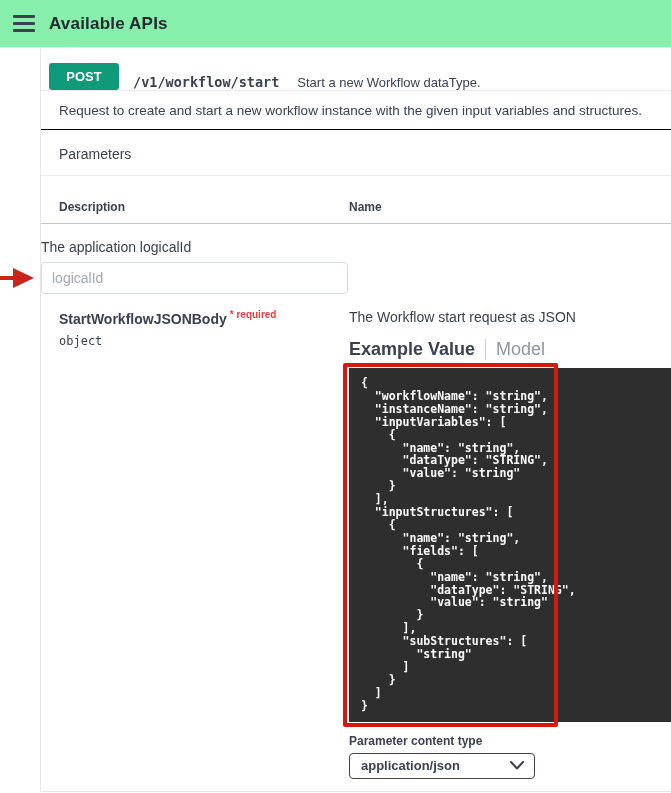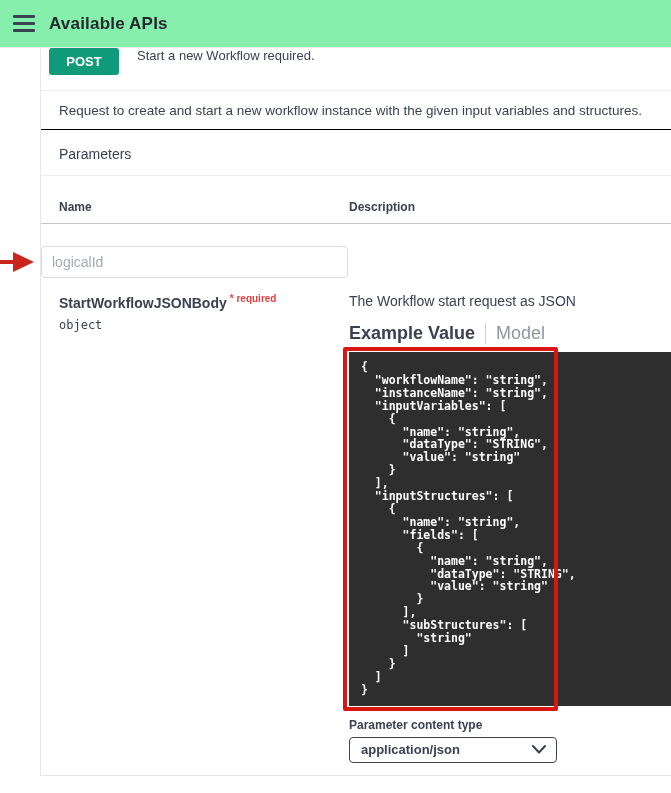--- a/index.html
+++ b/index.html
@@ -9,21 +9,21 @@
 
   
   .topbar { height:48px; display:flex; align-items:center; padding-left:13px; border-bottom:1px solid #ececec; background:#86efac; }
   .hamburger { width:22px; display:flex; flex-direction:column; gap:4px; cursor:pointer; }
   .hamburger span { display:block; height:3px; background:#3b4151; border-radius:1px; }
   .app-title { margin-left:14px; font-size:17px; font-weight:700; color:#24292f; letter-spacing:.2px; }
 
   
   .panel { margin-left:40px; border-left:1px solid #e7e7e7; border-bottom:1px solid #e7e7e7; background:#fff; }
 
-  .opblock-summary { display:flex; align-items:flex-start; height:43px; padding-left:8px; border-bottom:1px solid #ececec; cursor:pointer; }
+  .opblock-summary { display:flex; align-items:flex-end; height:43px; padding-left:8px; border-bottom:1px solid #ececec; cursor:pointer; }
   .method-badge { display:inline-block; min-width:70px; text-align:center; padding:6px 0; background:#0f9b7a; color:#fff; font-weight:700; font-size:13px; border-radius:3px; }
   .op-path { margin-left:14px; font-family:"DejaVu Sans Mono","Liberation Mono",monospace; font-weight:700; font-size:13.5px; color:#3b4151; }
   .op-summary { margin-left:18px; font-size:13px; color:#3b4151; }
 
   .op-description { padding:12px 18px 11px 18px; font-size:13.5px; color:#3b4151; border-bottom:1px solid #000000; }
   .params-title { padding:16px 18px 13px 18px; font-size:14px; color:#3b4151; border-bottom:1px solid #ececec; }
 
   .param-table { padding-bottom:12px; }
   .thead { display:grid; grid-template-columns:308px 1fr; padding:24px 0 9px 0; border-bottom:1px solid rgba(59,65,81,.3); }
   .thead .th { font-size:12px; font-weight:700; color:#3b4151; }
@@ -46,57 +46,59 @@
   .tabs { display:flex; align-items:center; margin-top:14px; }
   .tab { font-size:18px; cursor:pointer; }
   .tab.active { font-weight:700; color:#3b4151; }
   .tab.inactive { color:#9097a0; border-left:1px solid #c9ced4; padding-left:10px; margin-left:10px; }
 
   .code-wrap { position:relative; margin-top:8px; }
   .code-block { background:#2e2e2e; color:#fdfdfd; font-family:"DejaVu Sans Mono","Liberation Mono",monospace; font-weight:700; font-size:11.5px; line-height:12.9px; padding:9px 8px 9px 12px; white-space:pre; overflow:hidden; }
   .annotation-box { position:absolute; left:-6px; top:-5px; width:215px; height:calc(100% + 10px); border:4px solid #d81710; border-radius:2px; pointer-events:none; }
 
   .content-type-label { margin-top:12px; font-size:12px; font-weight:700; color:#3b4151; }
-  .content-type-select { margin-top:5px; width:208px; height:26px; border:1px solid #41444e; border-radius:4px; background:#fff; display:flex; align-items:center; justify-content:space-between; padding:0 10px 0 11px; cursor:pointer; }
+  .content-type-select { margin-top:5px; width:186px; height:26px; border:1px solid #41444e; border-radius:4px; background:#fff; display:flex; align-items:center; justify-content:space-between; padding:0 10px 0 11px; cursor:pointer; }
   .content-type-value { font-size:13px; font-weight:700; color:#3b4151; }
 </style>
 </head>
 <body>
 
 <div class="page">
 
   <div class="topbar">
     <div class="hamburger">
       <span></span>
         <span></span>
         <span></span>
     </div>
     <div class="app-title">Available APIs</div>
   </div>
 
   <div class="panel">
 
     <div class="opblock-summary">
       <span class="method-badge">POST</span>
-      <span class="op-summary">Start a new Workflow required.</span>
+      <span class="op-path">/v1/workflow/start</span>
+      <span class="op-summary">Start a new Workflow dataType.</span>
     </div>
 
     <div class="op-description">Request to create and start a new workflow instance with the given input variables and structures.</div>
 
     <div class="params-title">Parameters</div>
 
     <div class="param-table">
 
       <div class="thead">
+        <div class="th">Description</div>
         <div class="th">Name</div>
-        <div class="th">Description</div>
       </div>
 
       <div class="param-row">
         <div class="cell-desc">
+          <div class="param-desc">The application logicalId</div>
           <div class="input-wrap">
             <svg class="annotation-arrow" viewBox="0 0 80 22" xmlns="http://www.w3.org/2000/svg">
               <rect x="0" y="9" width="60" height="4" fill="#c9251b"></rect>
               <polygon points="58,1 79,11 58,21" fill="#c9251b"></polygon>
             </svg>
             <input class="param-input" type="text" placeholder="logicalId" style="">
           </div>
         </div>
       </div>
 

